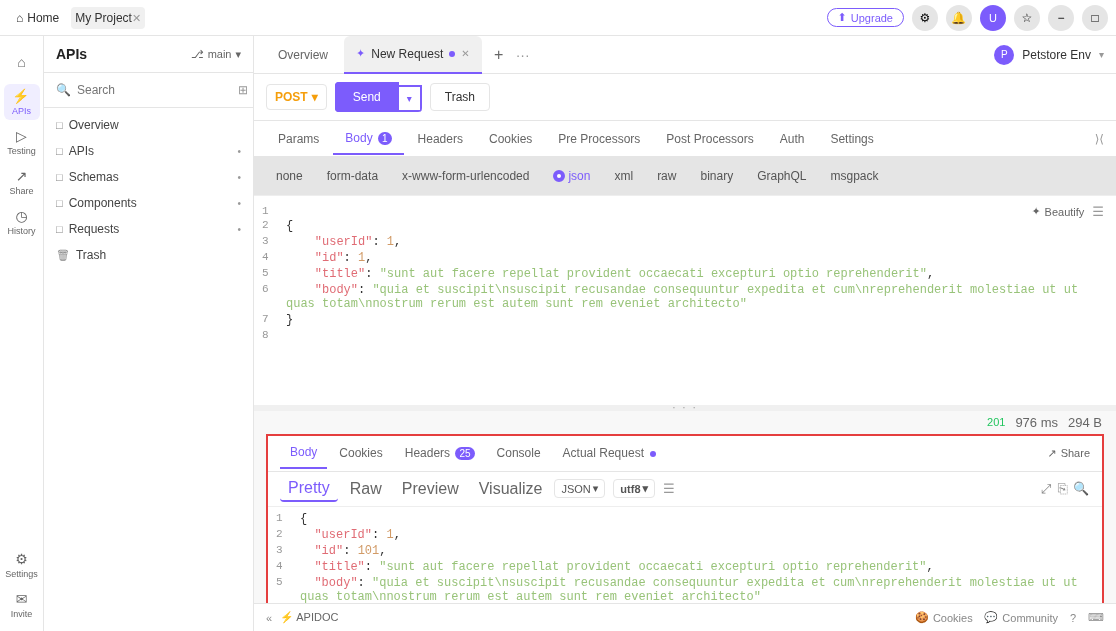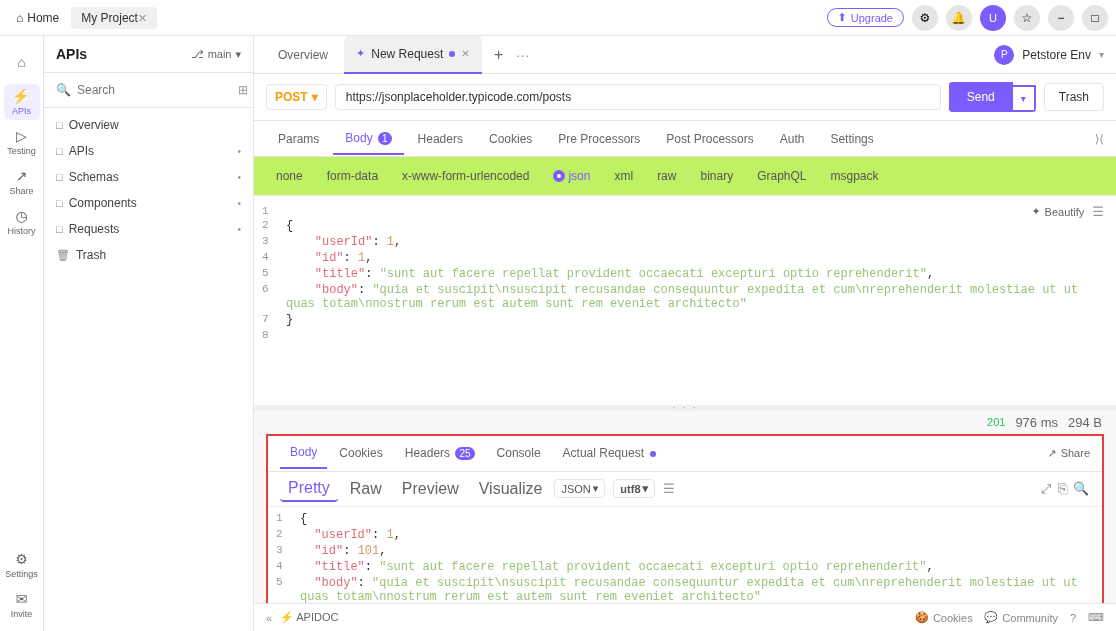--- a/index.html
+++ b/index.html
@@ -1,21 +1,21 @@
 <!DOCTYPE html>
 <html><head>
   <meta charset="utf-8">
   <style>
     * { box-sizing: border-box; margin: 0; padding: 0; }
     body { font-family: -apple-system, BlinkMacSystemFont, 'Segoe UI', sans-serif; font-size: 13px; background: #f0f0f0; display: flex; flex-direction: column; height: 631px; width: 1116px; overflow: hidden; }
 
     
     .topbar { height: 36px; background: #fff; display: flex; align-items: center; border-bottom: 1px solid #e5e5e5; padding: 0 8px; gap: 4px; flex-shrink: 0; }
     .topbar-home { display: flex; align-items: center; gap: 4px; padding: 4px 8px; border-radius: 4px; cursor: pointer; font-size: 12px; color: #333; }
-    .topbar-tab { display: flex; align-items: flex-end; padding: 4px 10px; border-radius: 4px; background: #f0f0f0; cursor: pointer; font-size: 12px; color: #333; }
+    .topbar-tab { display: flex; align-items: flex-end; padding: 4px 4px; border-radius: 4px; background: #f0f0f0; cursor: pointer; font-size: 12px; color: #333; }
     .topbar-spacer { flex: 1; }
     .topbar-right { display: flex; align-items: center; gap: 8px; }
     .upgrade-btn { border: 1px solid #7c5cfc; color: #7c5cfc; border-radius: 12px; padding: 2px 10px; font-size: 11px; cursor: pointer; display: flex; align-items: center; gap: 4px; }
     .icon-circle { width: 26px; height: 26px; border-radius: 50%; background: #e5e5e5; display: flex; align-items: center; justify-content: center; cursor: pointer; font-size: 12px; }
     .avatar { width: 26px; height: 26px; border-radius: 50%; background: #7c5cfc; display: flex; align-items: center; justify-content: center; cursor: pointer; color: white; font-size: 11px; }
 
     
     .main { display: flex; flex: 1; overflow: hidden; }
 
     
@@ -60,21 +60,21 @@
     .save-btn { padding: 6px 14px; background: #fff; border: 1px solid #e5e5e5; border-radius: 4px; cursor: pointer; font-size: 12px; color: #333; }
 
     
     .req-tabs { display: flex; align-items: center; gap: 2px; padding: 0 12px; background: #fff; border-bottom: 1px solid #e5e5e5; flex-shrink: 0; height: 36px; }
     .req-tab { padding: 8px 12px; cursor: pointer; font-size: 12px; color: #666; position: relative; }
     .req-tab.active { color: #7c5cfc; border-bottom: 2px solid #7c5cfc; }
     .req-tab .badge { font-size: 10px; background: #7c5cfc; color: white; border-radius: 8px; padding: 1px 4px; margin-left: 2px; }
     .collapse-btn { margin-left: auto; color: #999; cursor: pointer; font-size: 12px; }
 
     
-    .body-types { display: flex; align-items: flex-start; gap: 4px; padding: 8px 12px; background: #bef264; border-bottom: 1px solid #eee; flex-shrink: 0; }
+    .body-types { display: flex; align-items: flex-start; gap: 4px; padding: 8px 12px; background: #e5e5e5; border-bottom: 1px solid #eee; flex-shrink: 0; }
     .body-type { padding: 4px 10px; border-radius: 4px; cursor: pointer; font-size: 12px; color: #555; }
     .body-type.active { color: #7c5cfc; }
 
     
     .editor-area { flex: 1; background: #fff; padding: 8px 0; overflow: auto; position: relative; min-height: 140px; max-height: 340px; }
     .editor-toolbar { position: absolute; top: 8px; right: 12px; display: flex; gap: 8px; align-items: center; }
     .beautify-btn { font-size: 11px; color: #666; cursor: pointer; display: flex; align-items: center; gap: 4px; }
     .code-line { display: flex; padding: 1px 8px; font-size: 12px; font-family: 'Courier New', monospace; }
     .line-num { width: 24px; color: #999; flex-shrink: 0; user-select: none; font-size: 11px; }
     .line-content { color: #333; }
@@ -242,21 +242,20 @@
         <span style="font-size:12px;color:#333;">Petstore Env</span>
         <span style="color:#999;font-size:10px;">▾</span>
       </div>
     </div>
 
     <div class="request-bar">
       <div class="method-select">
         <span>POST</span>
         <span>▾</span>
       </div>
-      <input class="url-input" type="text" value="https://jsonplaceholder.typicode.com/posts" style="">
       <div class="send-btn-group">
         <button class="send-btn">Send</button>
         <button class="send-dropdown">▾</button>
       </div>
       <button class="save-btn">Trash</button>
     </div>
 
     <div class="req-tabs">
       <div class="req-tab"><span>Params</span></div>
       <div class="req-tab active">

